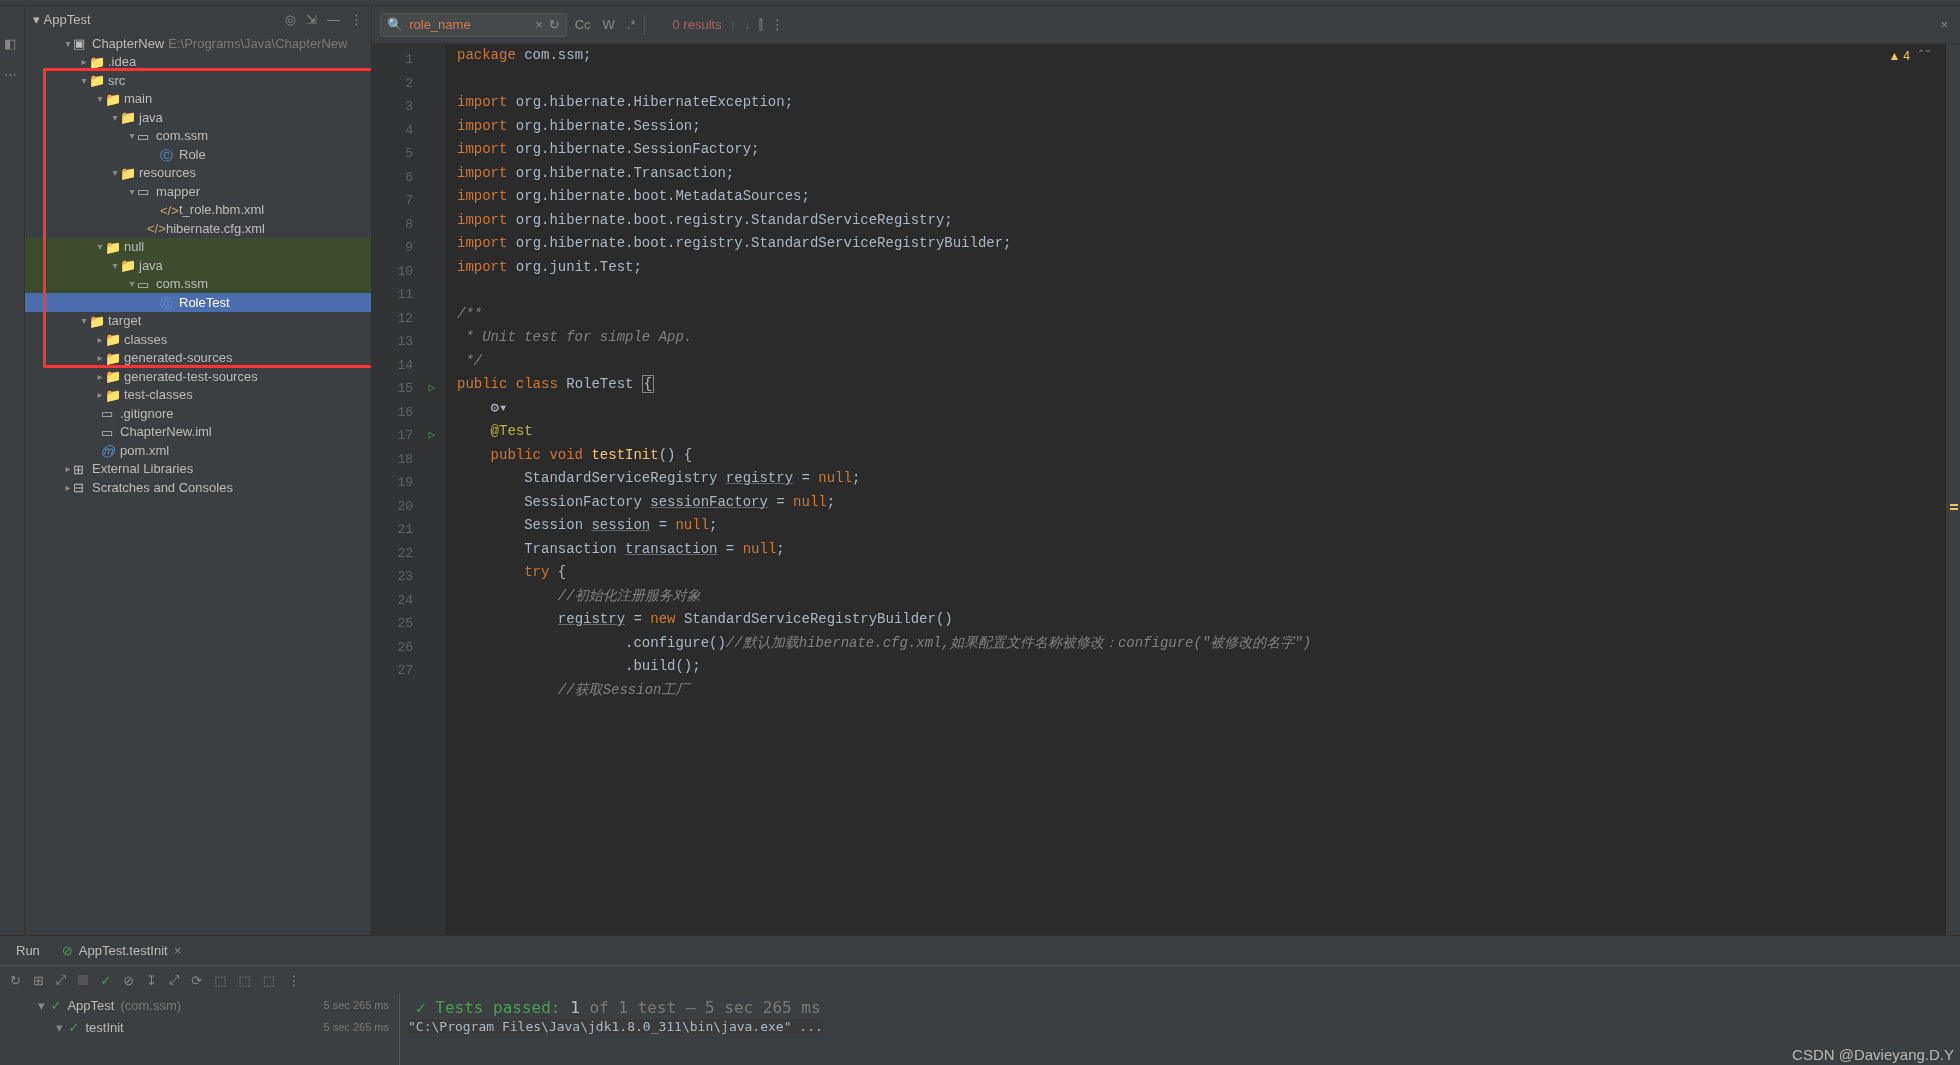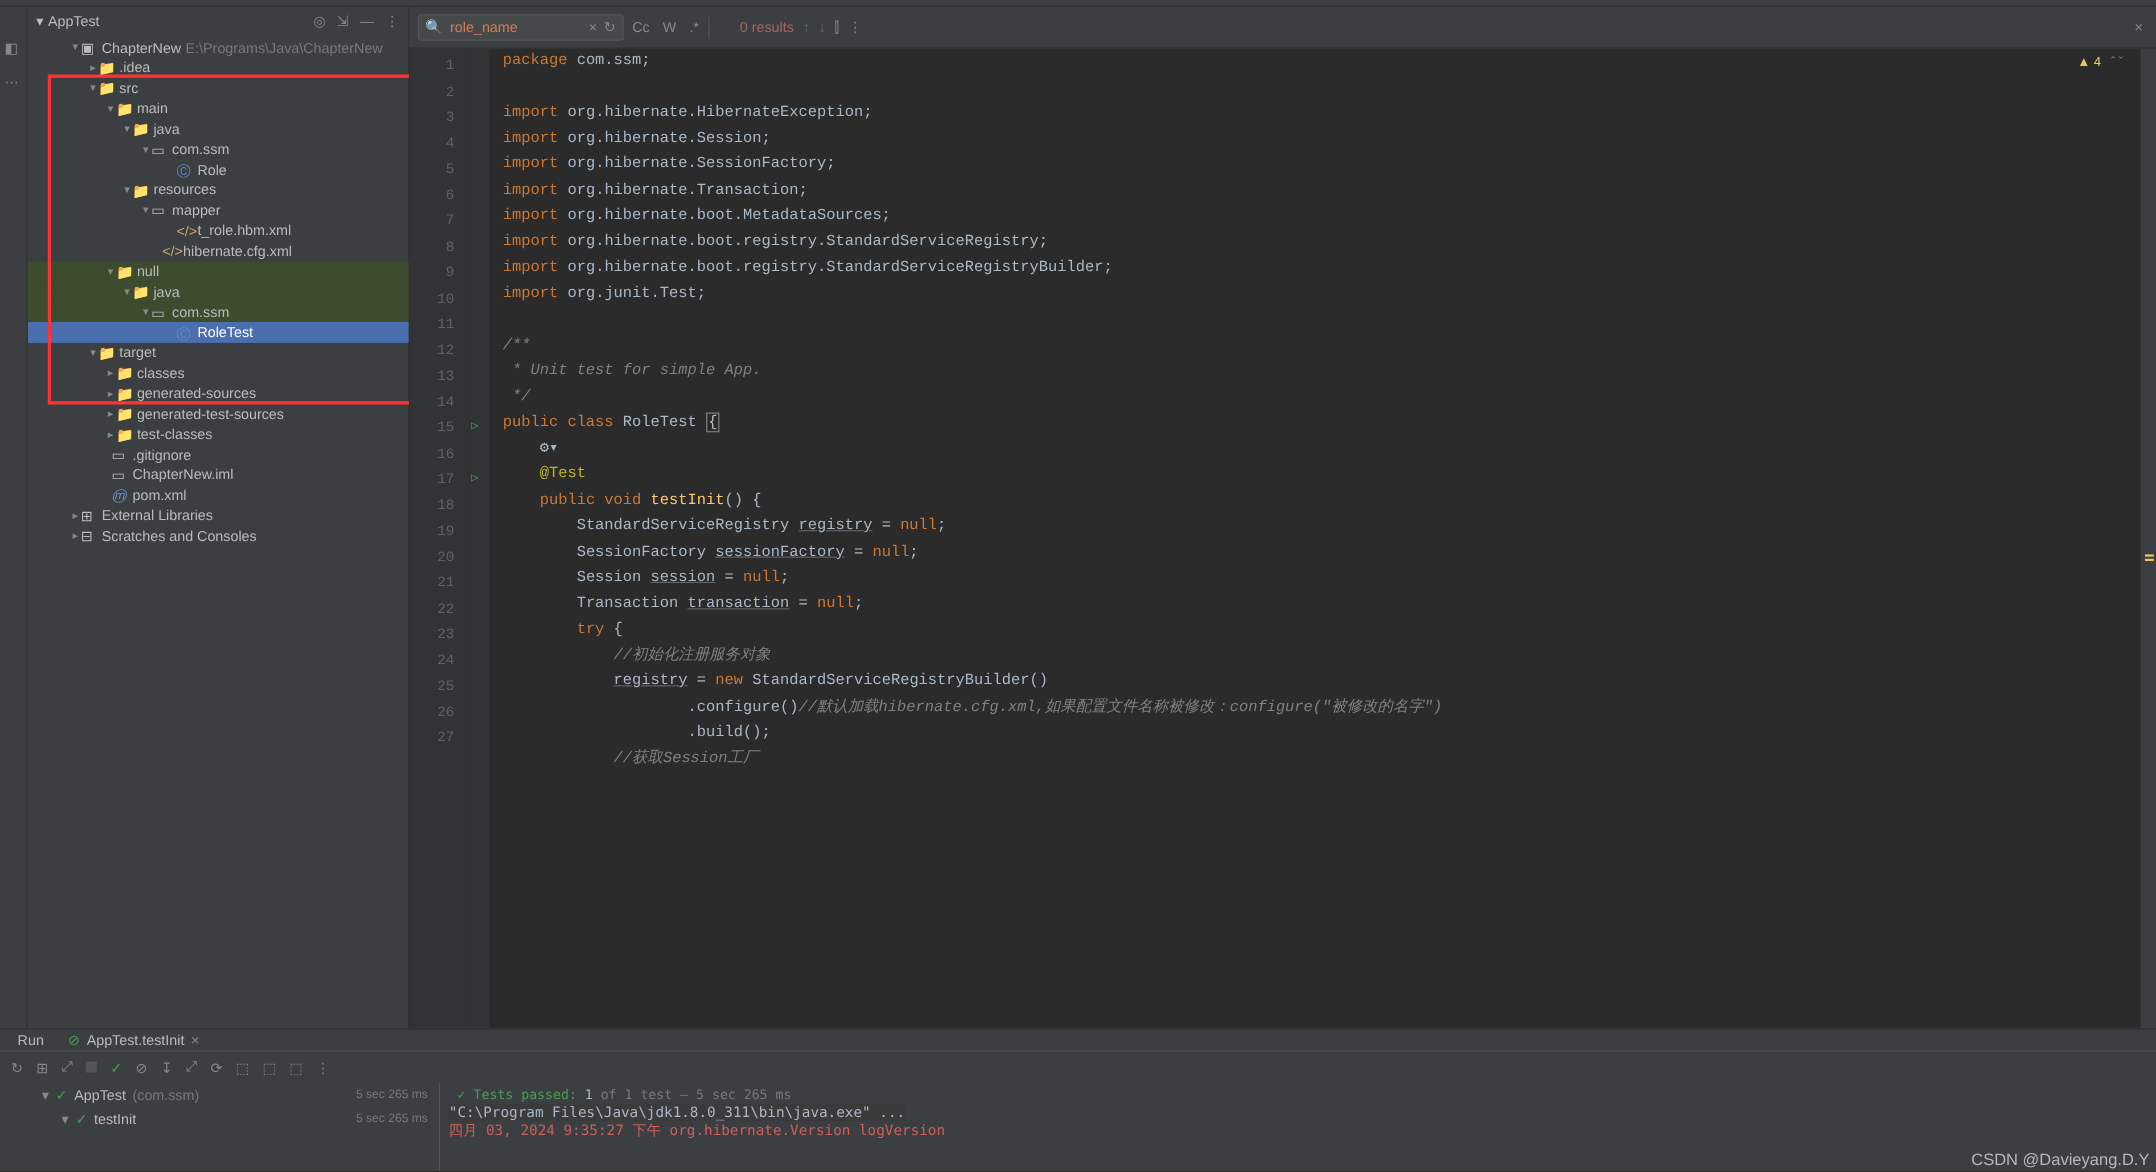--- a/index.html
+++ b/index.html
@@ -63,37 +63,37 @@
     .code .cursor-box { border: 1px solid #888; padding: 0 1px; }
     
     .inspection-badge { position: absolute; top: 43px; right: 30px; color: #f2c55c; font-size: 12px; display: flex; align-items: center; gap: 3px; }
     
     .right-scroll { width: 14px; background: #3c3f41; position: relative; }
     .yellow-marks { position: absolute; right: 2px; width: 8px; }
     .ym { height: 2px; background: #f2c55c; margin-bottom: 2px; }
     
     
     .bottom-panel { height: 130px; background: #3c3f41; border-top: 1px solid #323232; display: flex; flex-direction: column; }
-    .bottom-tabs { height: 20px; display: flex; align-items: center; border-bottom: 1px solid #555; padding: 0 10px; gap: 10px; }
+    .bottom-tabs { height: 30px; display: flex; align-items: center; border-bottom: 1px solid #555; padding: 0 10px; gap: 10px; }
     .bottom-tab { display: flex; align-items: center; gap: 6px; cursor: pointer; padding: 0 6px; height: 100%; }
     .bottom-tab.active {}
     .bottom-tab .x { color: #888; }
     
     .bottom-toolbar { height: 28px; display: flex; align-items: center; gap: 12px; padding: 0 10px; color: #888; }
     .bottom-toolbar .tbtn { cursor: pointer; }
     .bottom-toolbar .stop { background: #555; width: 10px; height: 10px; display: inline-block; }
     .bottom-toolbar .check { color: #499c54; }
     
     .bottom-body { flex: 1; display: flex; overflow: hidden; }
     .test-tree { width: 400px; border-right: 1px solid #555; overflow-y: auto; }
     .test-row { height: 22px; display: flex; align-items: center; padding: 0 10px 0 38px; gap: 6px; }
     .test-row .ok { color: #499c54; }
     .test-row .dim { color: #787878; }
     .test-row .time { margin-left: auto; color: #787878; font-size: 11px; }
-    .test-pass-msg { color: #499c54; padding: 2px 8px; font-size: 12px; }
+    .test-pass-msg { color: #499c54; padding: 2px 8px; font-size: 16px; }
     .test-pass-msg .dim { color: #787878; }
     
     .console { flex: 1; font-family: 'Consolas',monospace; font-size: 13px; padding: 2px 8px; }
     .console .line1 { color: #a9b7c6; background: #3b3b3b; display: inline-block; }
     .console .line2 .dt { color: #cc5f5f; }
     .console .line2 .cl { color: #cc5f5f; }
     
     .watermark { position: fixed; right: 6px; bottom: 2px; color: #ccc; font-size: 15px; opacity: 0.85; }
   </style>
 </head>
@@ -367,19 +367,18 @@
               <span class="dim"></span>
               <span class="time">5 sec 265 ms</span>
             </div>
           </div>
       </div>
       <div class="console">
         <div class="test-pass-msg">
           <span style="color:#499c54">✓ </span><span>Tests passed: </span><span style="color:#bbb">1</span><span class="dim"> of 1 test – 5 sec 265 ms</span>
         </div>
         <div class="line1">"C:\Program Files\Java\jdk1.8.0_311\bin\java.exe" ...</div><br>
-        <div class="line2"><span class="dt">四月 03, 2024 9:35:27 下午</span><span class="cl"> org.hibernate.Version logVersion</span></div>
       </div>
     </div>
   </div>
 </div>
 
 <div class="watermark">CSDN @Davieyang.D.Y</div>
 
 </body></html>

